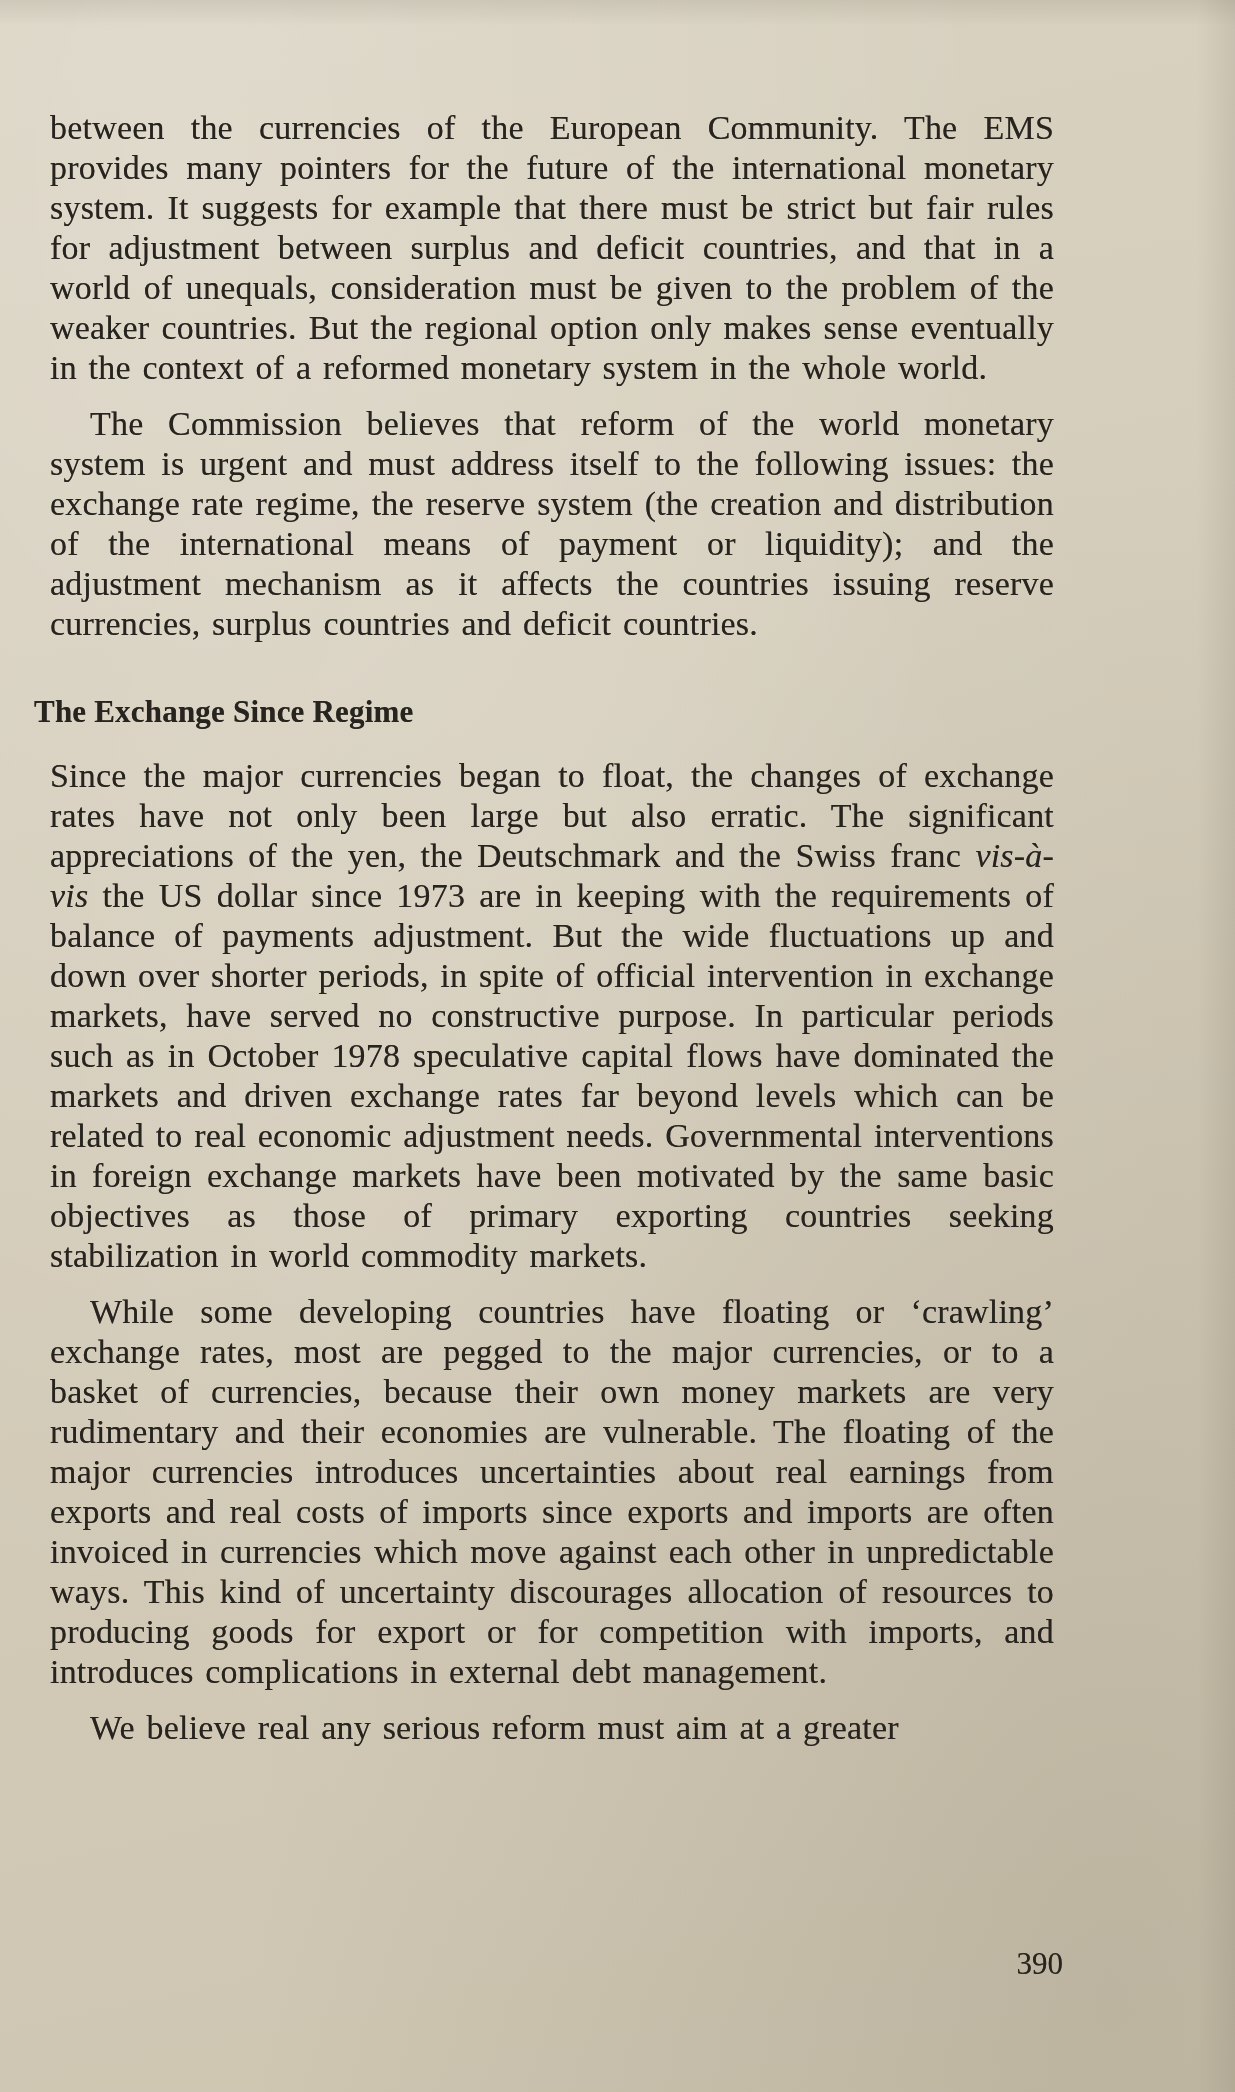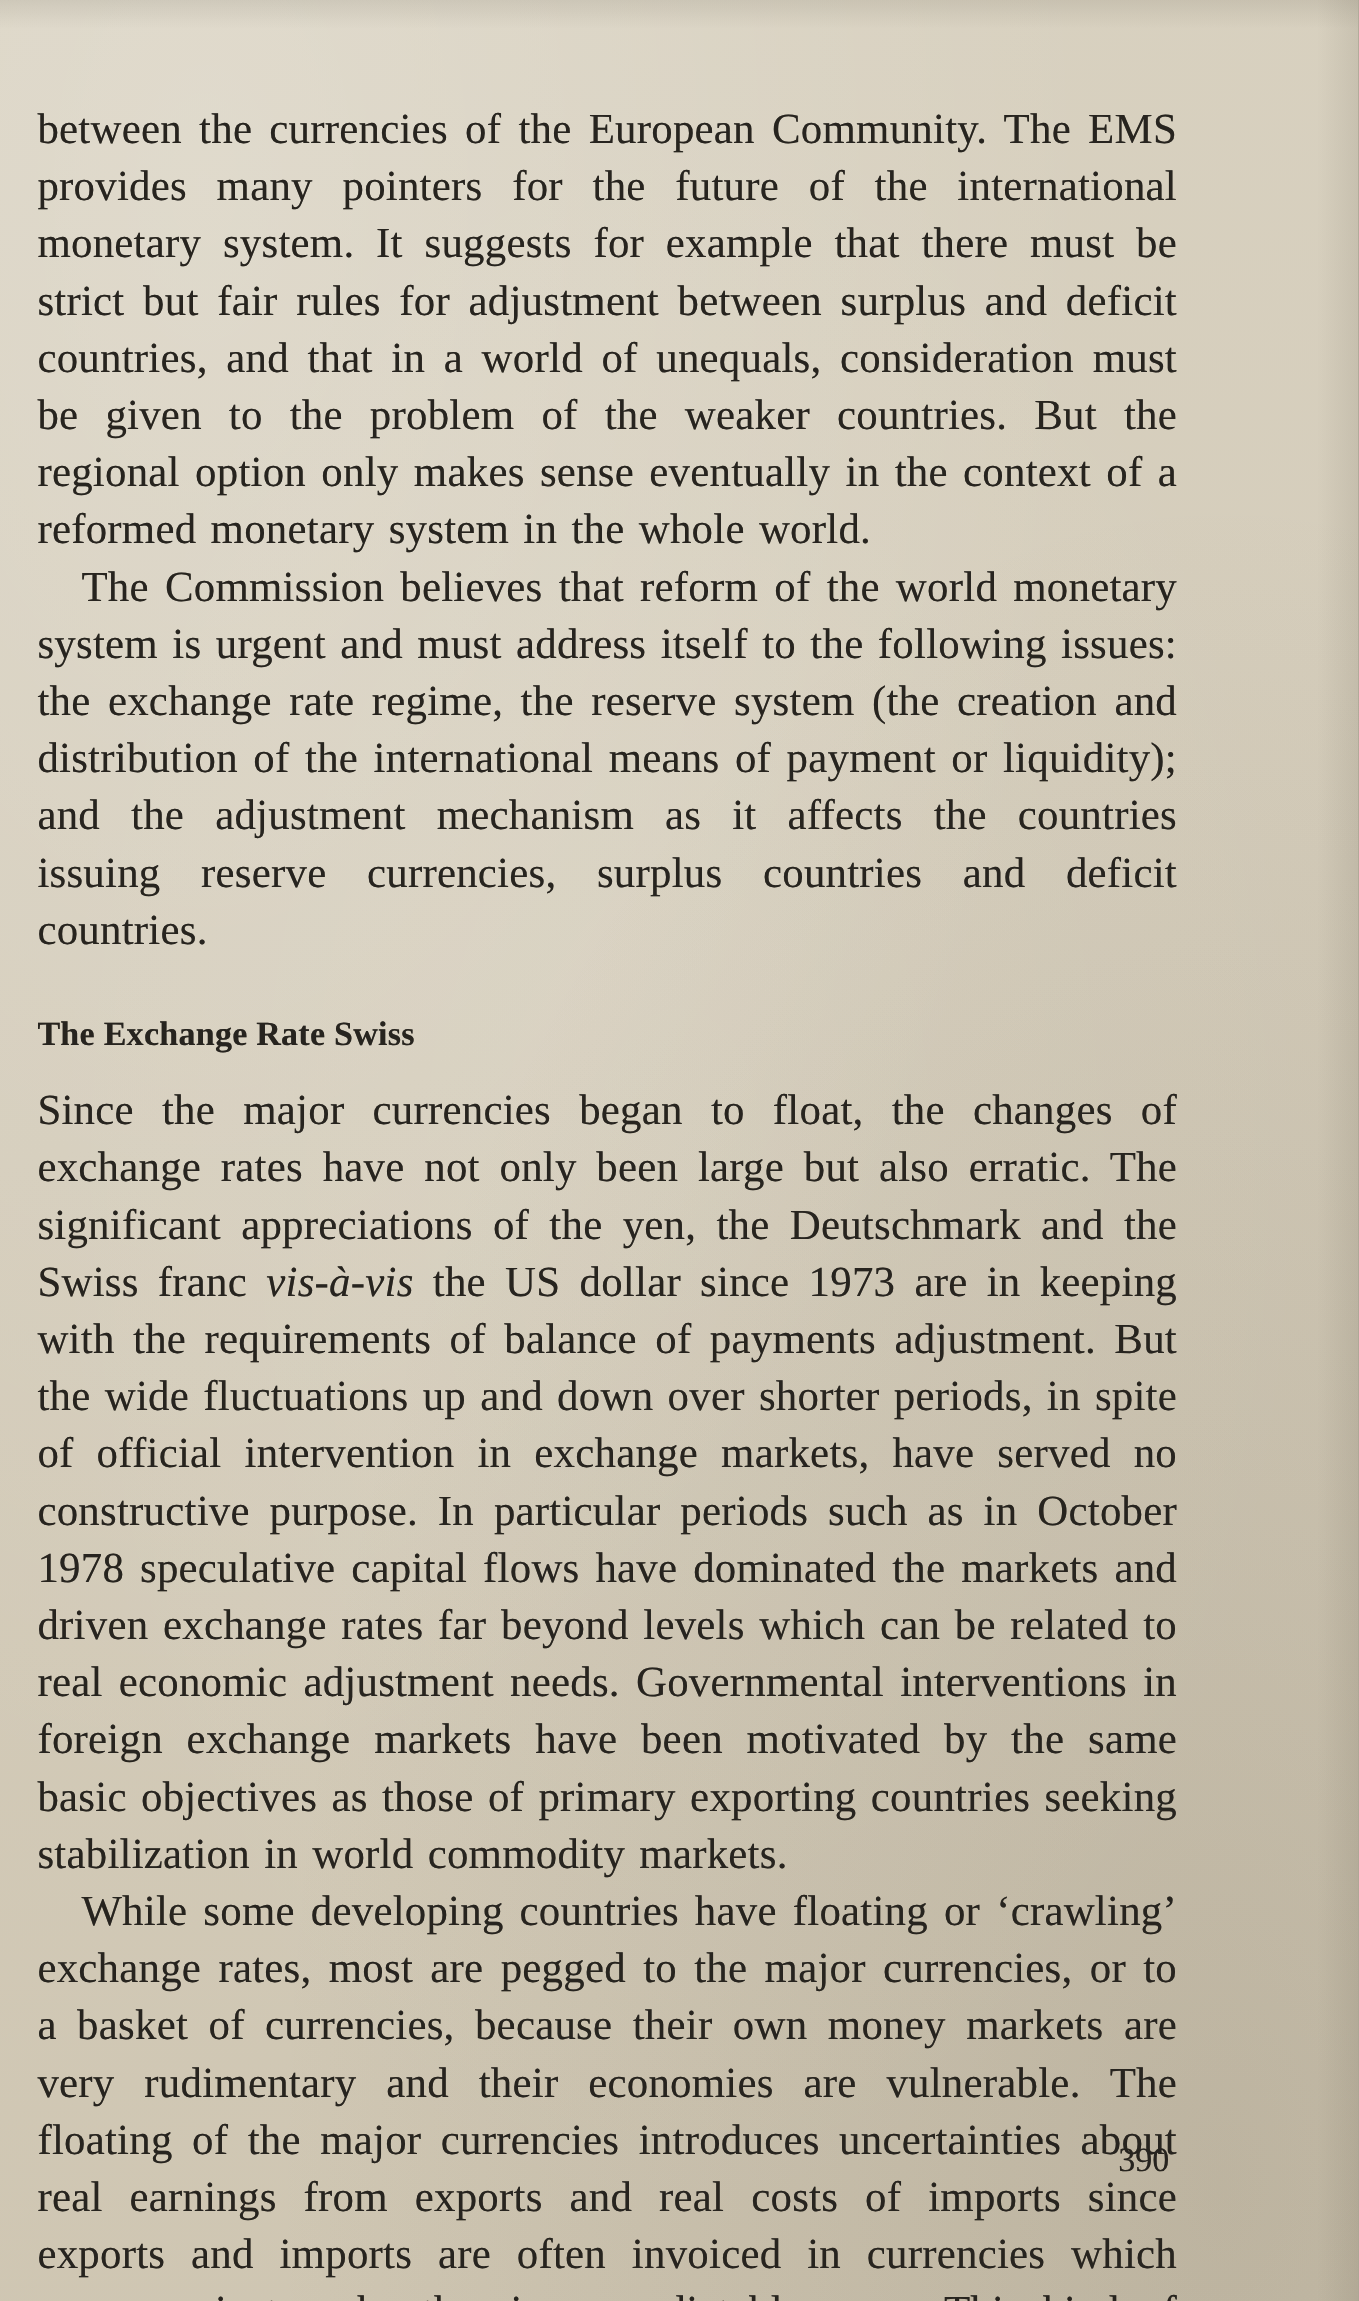--- a/index.html
+++ b/index.html
@@ -38,23 +38,23 @@
     background: linear-gradient(270deg, rgba(60,55,40,0.10), transparent);
     pointer-events: none;
   }
   .text-block {
     position: absolute;
     top: 92px;
     left: 34px;
     width: 1036px;
   }
   .para {
-    margin: 0;
-    font-size: 39px;
-    line-height: 52px;
+    margin: 16px;
+    font-size: 34px;
+    line-height: 40px;
     text-align: justify;
     word-spacing: 3px;
     letter-spacing: 0.2px;
     text-shadow: 0 0 0.6px rgba(40,36,30,0.55);
   }
   .para.indent {
     text-indent: 40px;
   }
   .heading {
     margin: 48px 0 24px 0;
@@ -74,19 +74,19 @@
   }
   i { font-style: italic; }
 </style>
 </head>
 <body>
 
 <div class="page">
   <div class="text-block">
     <p class="para">between the currencies of the European Community. The EMS provides many pointers for the future of the international monetary system. It suggests for example that there must be strict but fair rules for adjustment between surplus and deficit countries, and that in a world of unequals, consideration must be given to the problem of the weaker countries. But the regional option only makes sense eventually in the context of a reformed monetary system in the whole world.</p>
     <p class="para indent">The Commission believes that reform of the world monetary system is urgent and must address itself to the following issues: the exchange rate regime, the reserve system (the creation and distribution of the international means of payment or liquidity); and the adjustment mechanism as it affects the countries issuing reserve currencies, surplus countries and deficit countries.</p>
-    <h2 class="heading">The Exchange Rate Swiss</h2>
+    <h2 class="heading">The Exchange Since Regime</h2>
     <p class="para"><span>Since the major currencies began to float, the changes of exchange rates have not only been large but also erratic. The significant appreciations of the yen, the Deutschmark and the Swiss franc </span><i>vis-à-vis</i><span> the US dollar since 1973 are in keeping with the requirements of balance of payments adjustment. But the wide fluctuations up and down over shorter periods, in spite of official intervention in exchange markets, have served no constructive purpose. In particular periods such as in October 1978 speculative capital flows have dominated the markets and driven exchange rates far beyond levels which can be related to real economic adjustment needs. Governmental interventions in foreign exchange markets have been motivated by the same basic objectives as those of primary exporting countries seeking stabilization in world commodity markets.</span></p>
     <p class="para indent">While some developing countries have floating or ‘crawling’ exchange rates, most are pegged to the major currencies, or to a basket of currencies, because their own money markets are very rudimentary and their economies are vulnerable. The floating of the major currencies introduces uncertainties about real earnings from exports and real costs of imports since exports and imports are often invoiced in currencies which move against each other in unpredictable ways. This kind of uncertainty discourages allocation of resources to producing goods for export or for competition with imports, and introduces complications in external debt management.</p>
     <p class="para indent">We believe real any serious reform must aim at a greater</p>
   </div>
   <div class="page-number">390</div>
 </div>
 
 </body></html>

